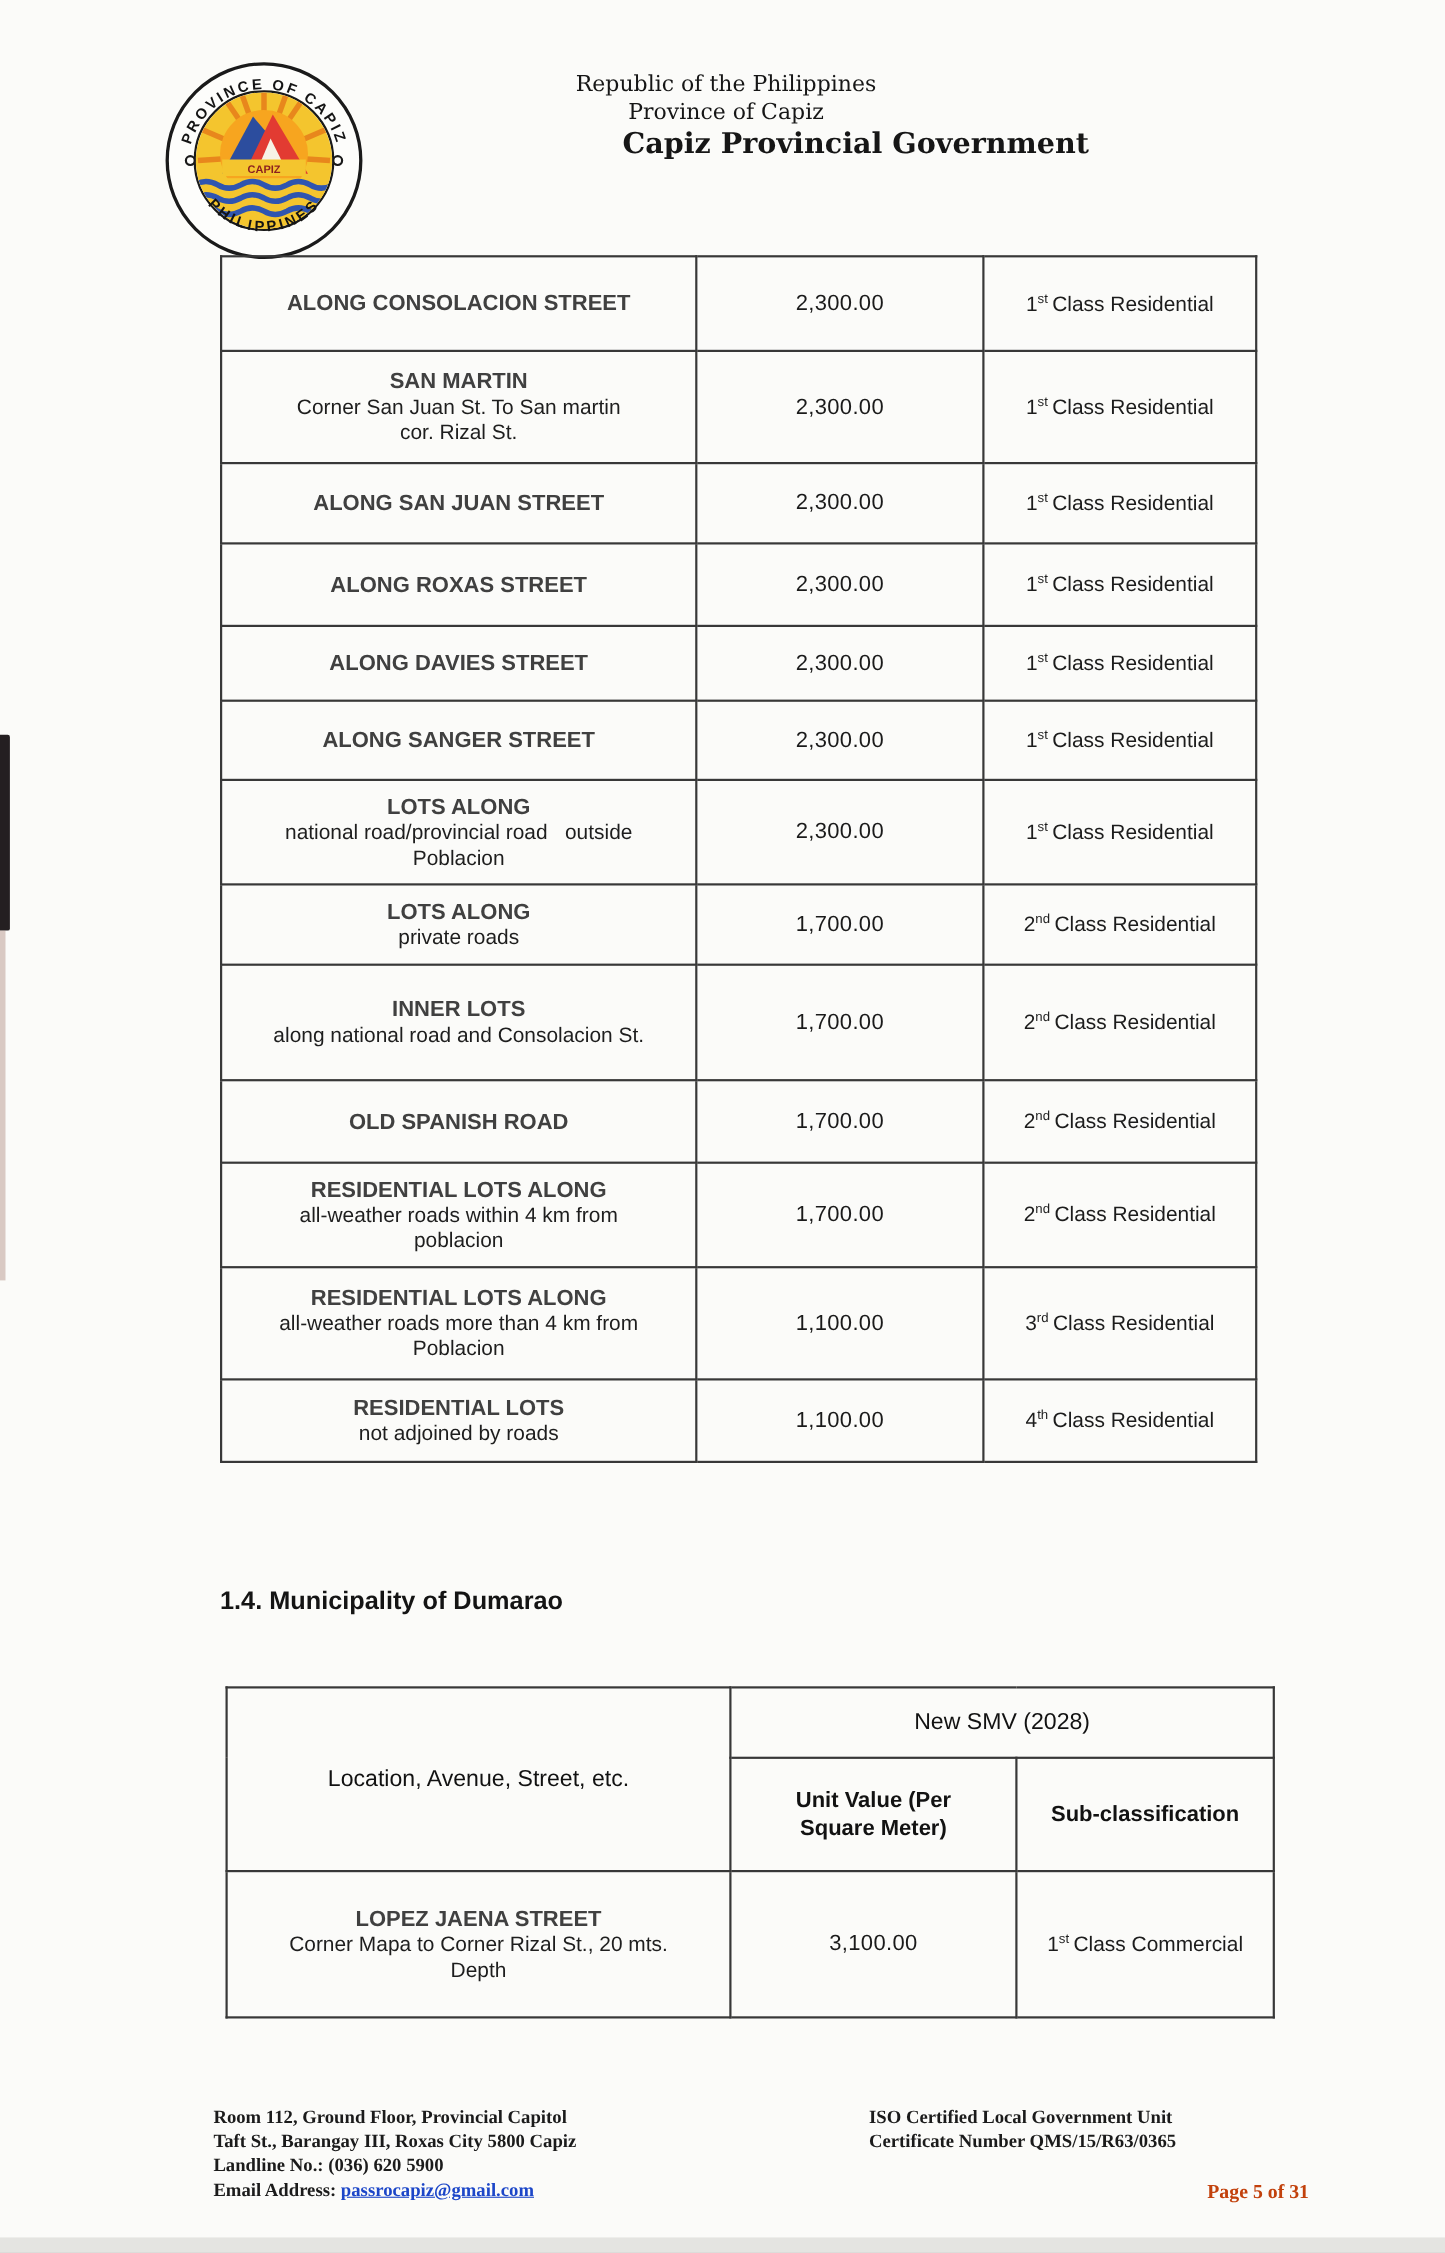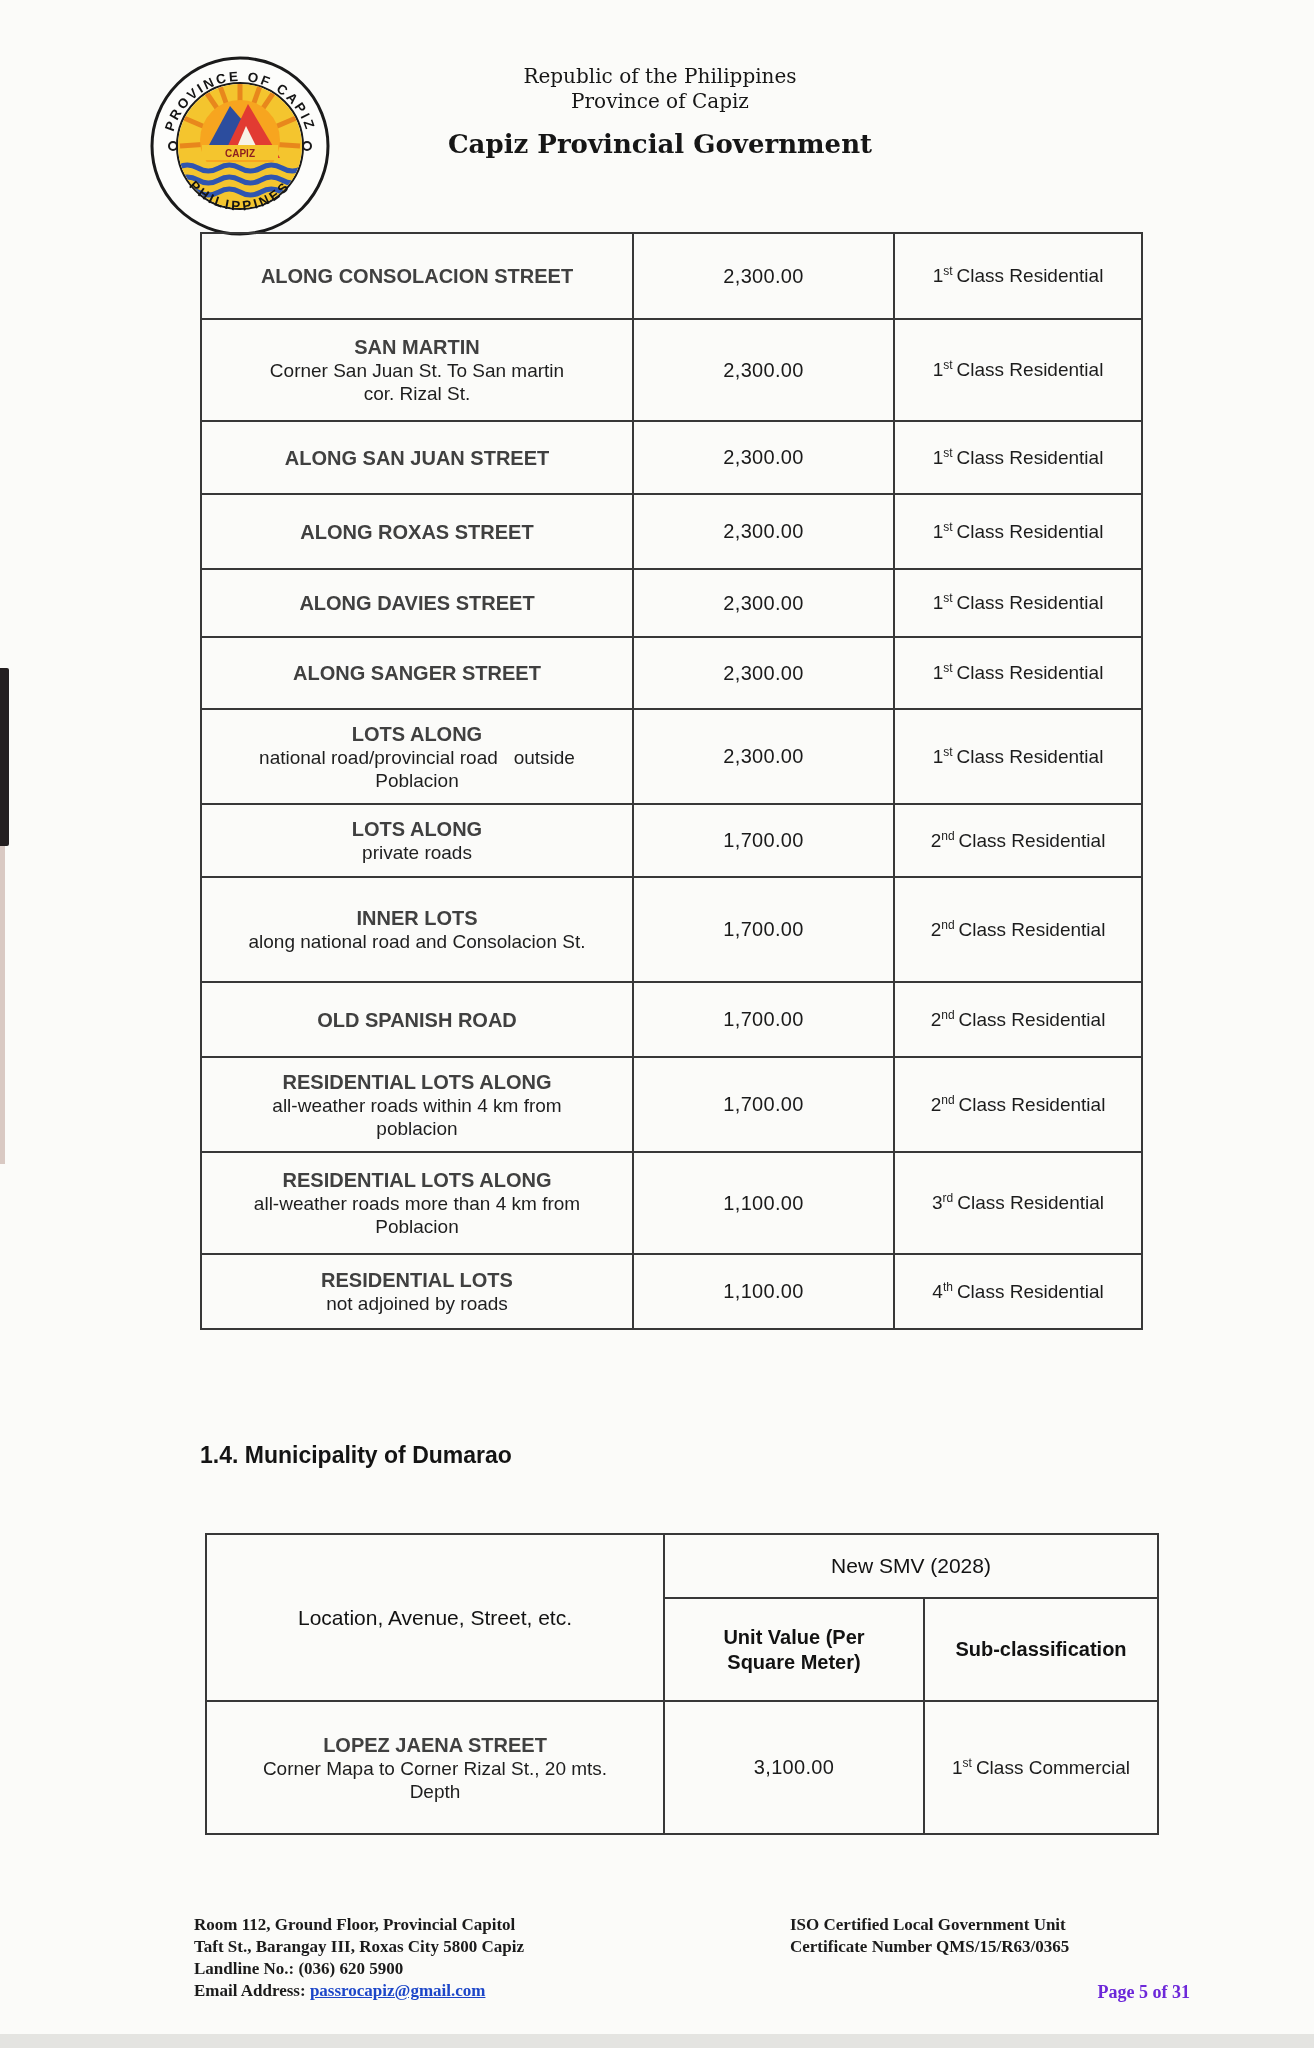--- a/index.html
+++ b/index.html
@@ -5,21 +5,21 @@
   html,body{margin:0;padding:0;background:#9a9a9a;}
   .page{
     position:relative;width:1314px;height:2048px;margin:0 auto;
     background:#fbfbf9;overflow:hidden;
     font-family:"Liberation Sans",sans-serif;color:#1d1d1d;
   }
   
   .seal{position:absolute;left:150px;top:56px;width:180px;height:180px;}
   .hdr{position:absolute;left:330px;top:64px;width:660px;text-align:center;color:#161616;}
   .hdr .l1,.hdr .l2{font-family:"DejaVu Serif",serif;font-size:20px;line-height:25px;}
-  .hdr .l3{font-family:"DejaVu Serif",serif;font-weight:bold;font-size:26px;line-height:32px;margin-top:14px;}
+  .hdr .l3{font-family:"DejaVu Serif",serif;font-weight:bold;font-size:26px;line-height:32px;margin-top:1px;text-align:right;}
   .hdr .l4{font-family:"DejaVu Serif",serif;font-weight:bold;font-size:26px;line-height:32px;letter-spacing:.5px;}
   
   .tblwrap1{position:absolute;left:200px;top:232px;}
   .tblwrap2{position:absolute;left:205px;top:1533px;}
   table{border-collapse:collapse;table-layout:fixed;}
   td{border:2px solid #383838;text-align:center;vertical-align:middle;padding:2px 10px;overflow:hidden;}
   .t{font-weight:bold;font-size:20px;line-height:24px;color:#404040;}
   .s{font-size:19px;line-height:23px;white-space:pre-wrap;color:#1e1e1e;}
   .v{font-size:20px;letter-spacing:.3px;color:#1a1a1a;margin-top:33px;}
   .c{font-size:19px;color:#1c1c1c;}
@@ -28,21 +28,21 @@
   .h2{font-weight:bold;font-size:20px;line-height:25px;color:#121212;}
   
   .section{position:absolute;left:200px;top:1442px;font-weight:bold;font-size:23px;color:#141414;}
   
   .foot{position:absolute;top:1914px;font-family:"Liberation Serif",serif;font-weight:bold;
         font-size:17px;line-height:22px;color:#1b1b1b;}
   .foot-left{left:158px;margin-left:36px;}
   .foot-right{left:790px;}
   .email-link{color:#1c46c8;text-decoration:underline;}
   .pageno{position:absolute;top:1982px;right:124px;font-family:"Liberation Serif",serif;
-          font-weight:bold;font-size:18px;color:#6d28d9;}
+          font-weight:bold;font-size:18px;color:#c2410c;}
   
   .edge1{position:absolute;left:0;top:668px;width:9px;height:178px;background:#241f21;border-radius:0 2px 2px 0;}
   .edge2{position:absolute;left:0;top:846px;width:5px;height:318px;background:rgba(140,85,70,.30);}
   .bottom-band{position:absolute;left:0;bottom:0;width:100%;height:14px;background:#e4e4e1;}
 </style>
 </head>
 <body>
 
 <div class="page">
 

